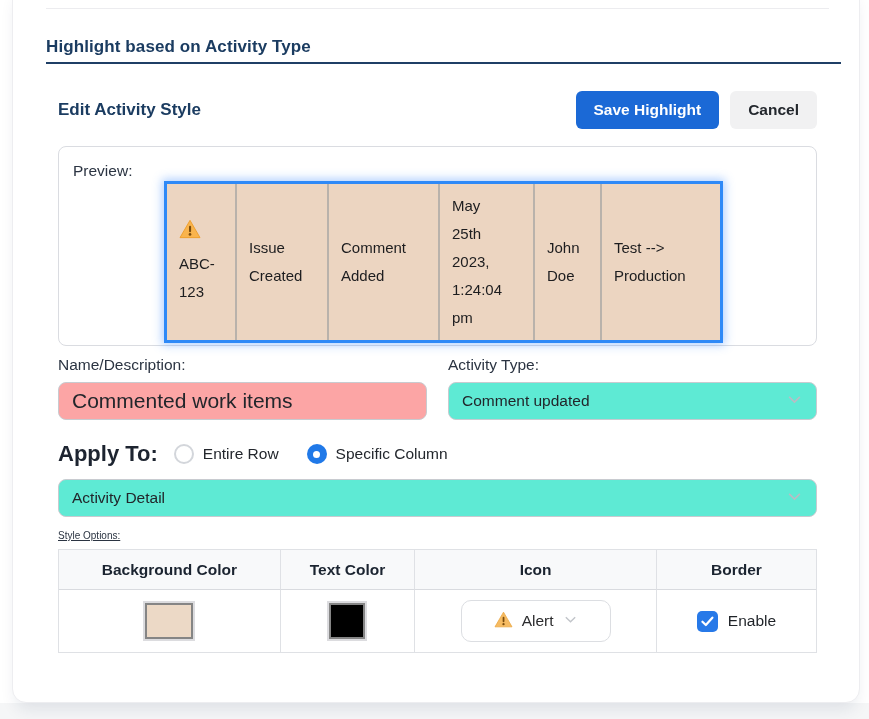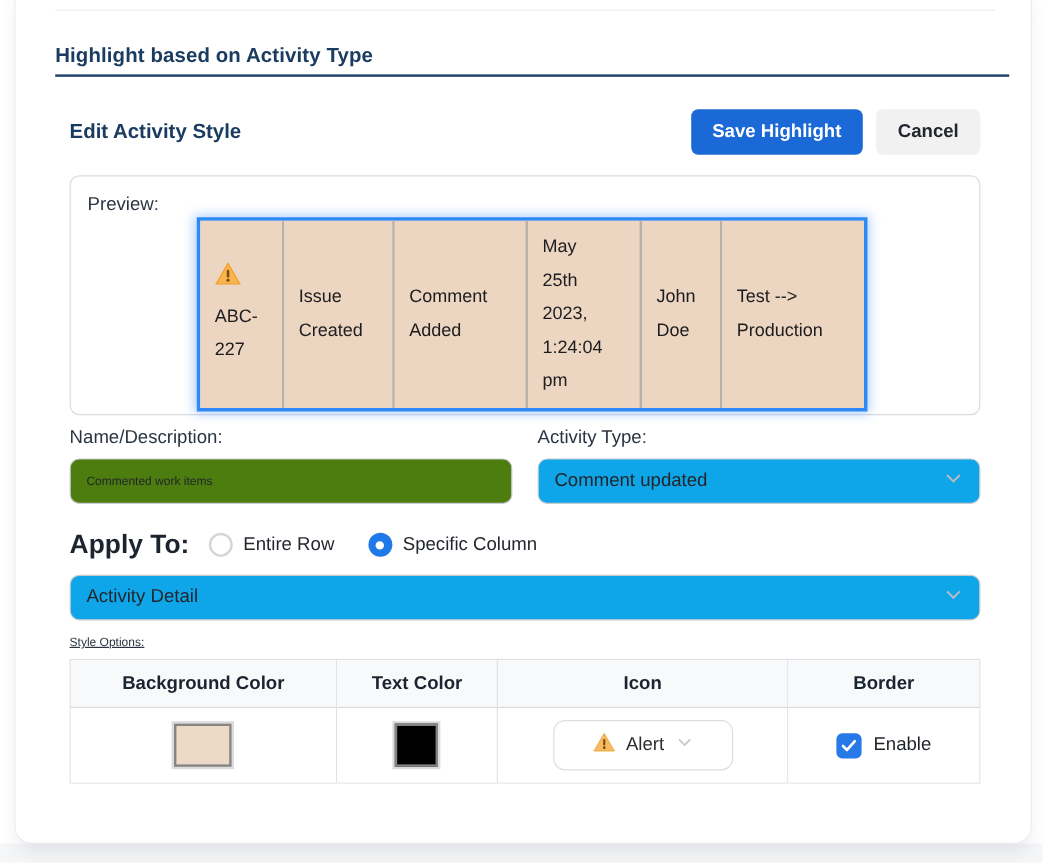--- a/index.html
+++ b/index.html
@@ -39,22 +39,22 @@
   .pcell:nth-child(3){ width:111px; }
   .pcell:nth-child(4){ width:95px; padding-right:24px; }
   .pcell:nth-child(5){ width:67px; }
   .pcell:nth-child(6){ width:118px; border-right:none; }
   .pcell .cicon { margin-bottom:2px; }
 
   .labels-row, .inputs-row { display:grid; grid-template-columns:1fr 1fr; column-gap:21px; }
   .labels-row { margin-top:10px; font-size:15.5px; color:#2b3442; }
   .inputs-row { margin-top:8px; }
   .text-field { width:100%; height:38px; border:1px solid #c8cbd0; border-radius:8px; padding:0 13px;
-    font-family:inherit; font-size:10px; color:#22262b; background:#4d7c0f; outline:none; }
-  .select { height:38px; border:1px solid #c8cbd0; border-radius:8px; background:#0ea5e9;
+    font-family:inherit; font-size:21px; color:#22262b; background:#fca5a5; outline:none; }
+  .select { height:38px; border:1px solid #c8cbd0; border-radius:8px; background:#5eead4;
     display:flex; align-items:center; justify-content:space-between; padding:0 13px;
     font-size:15.5px; color:#22262b; cursor:pointer; }
 
   .apply-row { margin-top:21px; display:flex; align-items:center; }
   .apply-label { font-weight:700; font-size:22px; color:#1d2430; margin-right:16px; }
   .radio { display:flex; align-items:center; margin-right:28px; cursor:pointer; font-size:15.5px; color:#23272d; }
   .rdot { width:20px; height:20px; border-radius:50%; border:2px solid #d3d6db; background:#fff; margin-right:9px; position:relative; }
   .radio.checked .rdot { border:none; background:#2079e8; }
   .radio.checked .rdot::after { content:""; position:absolute; left:6.5px; top:6.5px; width:7px; height:7px;
     border-radius:50%; background:#fff; }
@@ -108,21 +108,21 @@
         <div class="preview-label">Preview:</div>
         <div class="preview-row">
           <div class="pcell">
             <span class="cicon">
               <svg width="22" height="20" viewBox="0 0 24 22">
                 <path d="M12 1.5 L23 20.5 H1 Z" fill="#f9b44d" stroke="#ee9d27" stroke-width="1" stroke-linejoin="round"></path>
                 <rect x="10.9" y="7.5" width="2.3" height="7" rx="1.1" fill="#7a4c0e"></rect>
                 <circle cx="12" cy="17" r="1.5" fill="#7a4c0e"></circle>
               </svg>
             </span>
-            <span>ABC-227</span>
+            <span>ABC-123</span>
           </div>
           <div class="pcell">
             <span>Issue Created</span>
           </div>
           <div class="pcell">
             <span>Comment Added</span>
           </div>
           <div class="pcell">
             <span>May 25th 2023, 1:24:04 pm</span>
           </div>

